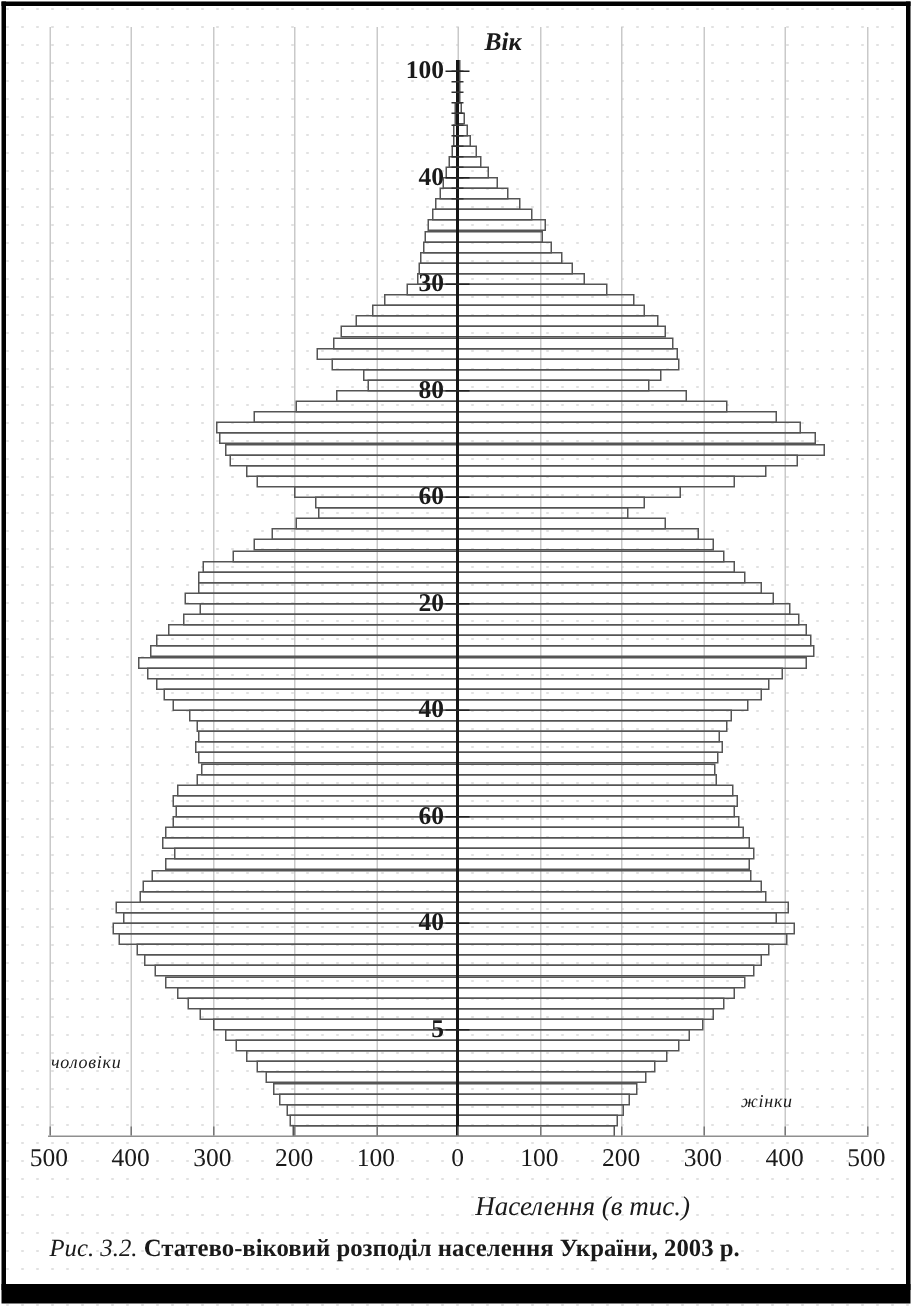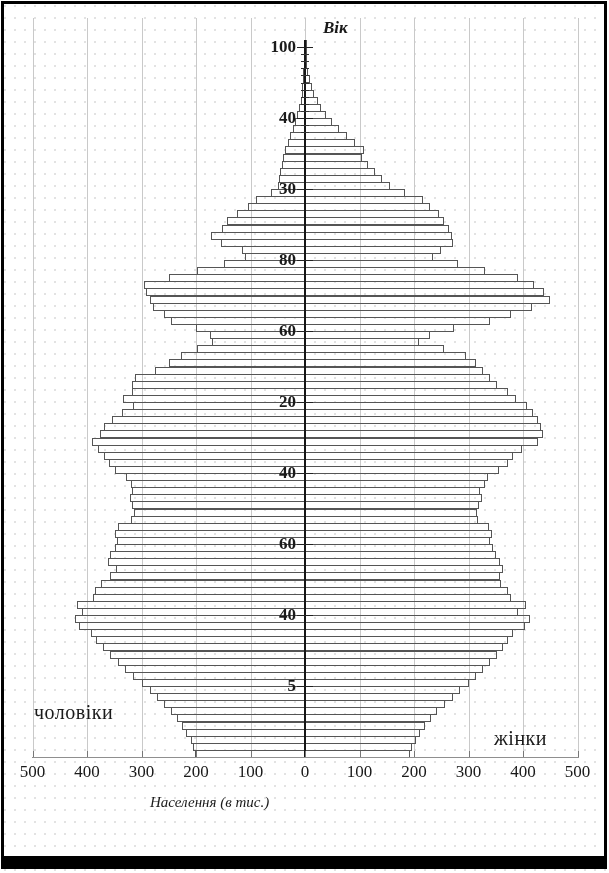--- a/index.html
+++ b/index.html
@@ -19,23 +19,23 @@
   .bar{position:absolute;border:1px solid #555;background:transparent;box-sizing:border-box;}
   .axis-v{position:absolute;width:2px;background:#161616;}
   .yr-tick{position:absolute;height:1px;background:#333;}
   .dec-tick{position:absolute;height:1px;background:#222;}
   .age-label{position:absolute;width:50px;text-align:right;font-weight:bold;
     font-size:17px;line-height:20px;}
   .baseline{position:absolute;height:1px;background:#8f8f8f;}
   .base-tick{position:absolute;width:1px;background:#777;}
   .x-label{position:absolute;width:60px;text-align:center;font-size:17px;line-height:18px;}
   .vik{position:absolute;font-weight:bold;font-style:italic;font-size:17px;}
-  .group-label{position:absolute;font-size:20px;letter-spacing:0.5px;}
-  .axis-title{position:absolute;left:150px;top:794px;width:310px;text-align:left;
-    font-style:italic;font-size:15px;}
+  .group-label{position:absolute;font-style:italic;font-size:12px;letter-spacing:0.5px;}
+  .axis-title{position:absolute;left:150px;top:794px;width:310px;text-align:right;
+    font-style:italic;font-size:18px;}
   .caption{position:absolute;left:33px;top:821px;width:560px;font-size:16.5px;line-height:21px;}
   .caption .fig{font-style:italic;font-weight:normal;}
   .caption .cap{font-weight:bold;}
 </style>
 </head>
 <body>
 
 <div class="page">
   <div class="frame"></div>
   <div class="bottom-bar"></div>
@@ -314,13 +314,18 @@
     </div>
 
   <div class="vik" style="left:323px;top:18px;">Вік</div>
 
   <div class="group-label" style="left:34px;top:701px;">чоловіки</div>
 
   <div class="group-label" style="left:494px;top:727px;">жінки</div>
 
   <div class="axis-title">Населення (в тис.)</div>
 
+  <div class="caption">
+    <span class="fig">Рис. 3.2.</span>
+    <span> </span>
+    <span class="cap">Статево-віковий розподіл населення України, 2003 р.</span>
+  </div>
 </div>
 
 </body></html>

